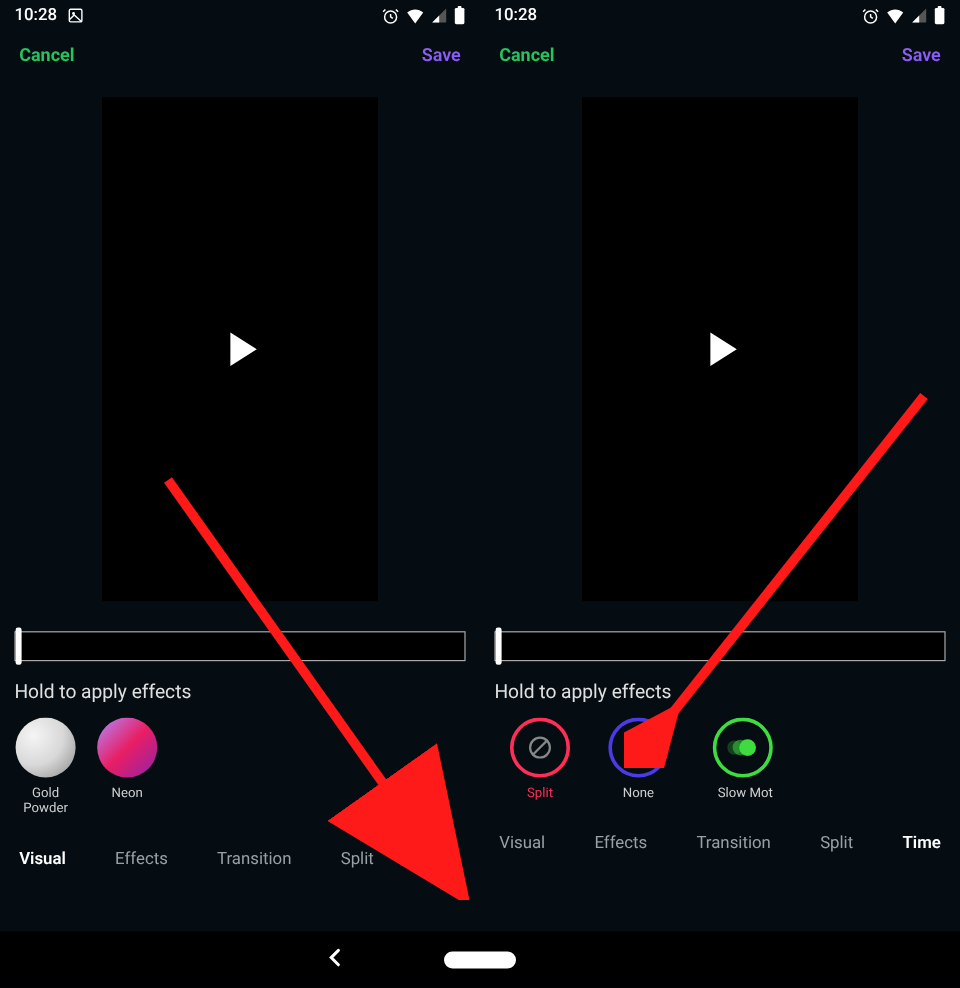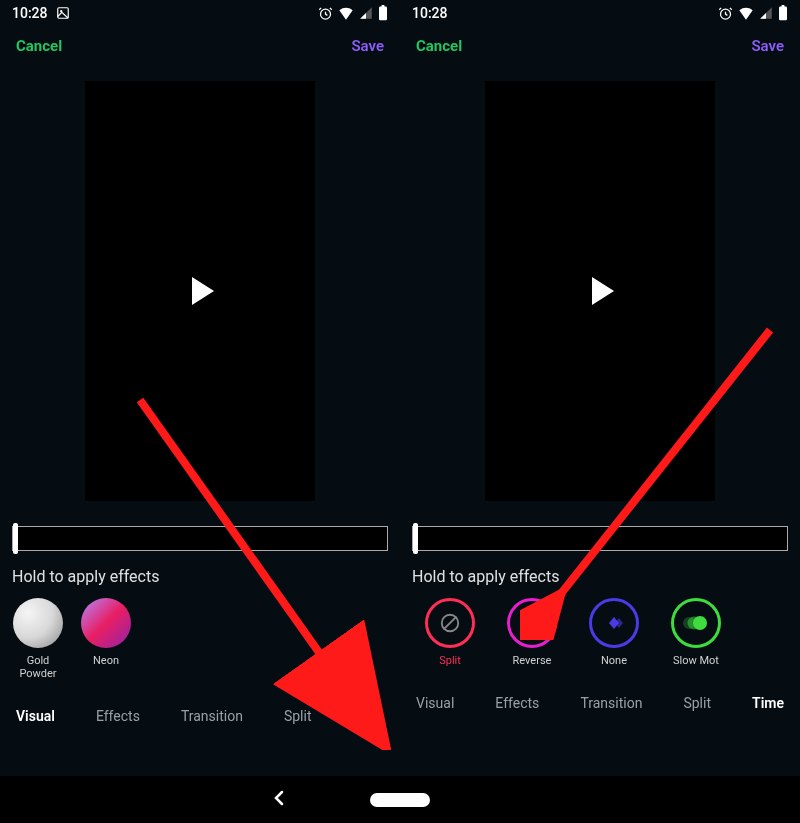--- a/index.html
+++ b/index.html
@@ -332,37 +332,29 @@
       <div class="effect-item" style="width:60px;flex:0 0 60px;">
         <div class="effect-circle time-circle c-none none-icon">
           <svg width="22" height="22" viewBox="0 0 24 24">
               <circle cx="12" cy="12" r="9" stroke="#888" stroke-width="2" fill="none"></circle>
               <line x1="5" y1="19" x2="19" y2="5" stroke="#888" stroke-width="2"></line>
             </svg>
         </div>
         <div class="effect-label active">Split</div>
       </div>
       <div class="effect-item" style="width:60px;flex:0 0 60px;">
-        <div class="effect-circle time-circle c-reverse reverse-icon">
-          <svg width="18" height="22" viewBox="0 0 18 22">
-              <path d="M2 2 H16 M2 20 H16 M3 2 L15 20 M15 2 L3 20" stroke="#e91ecf" stroke-width="2.2" fill="none" stroke-linecap="round"></path>
-            </svg>
-        </div>
-        <div class="effect-label">Reverse</div>
-      </div>
-      <div class="effect-item" style="width:60px;flex:0 0 60px;">
         <div class="effect-circle time-circle c-flash flash-icon">
           <svg width="24" height="18" viewBox="0 0 24 18">
               <path d="M7 9 L12 3 L17 9 L12 15 Z" fill="#4b3be7"></path>
               <path d="M13 9 L17 4 L21 9 L17 14 Z" fill="#4b3be7" opacity="0.55"></path>
             </svg>
         </div>
         <div class="effect-label">None</div>
       </div>
-      <div class="effect-item" style="width:60px;flex:0 0 60px;">
+      <div class="effect-item" style="width:60px;flex:0 0 60px;align-items:flex-end;">
         <div class="effect-circle time-circle c-slowmo slowmo-icon">
           <svg width="26" height="16" viewBox="0 0 26 16">
               <ellipse cx="17" cy="8" rx="7" ry="7" fill="#3fdc3f"></ellipse>
               <ellipse cx="11" cy="8" rx="6.5" ry="6.5" fill="#3fdc3f" opacity="0.5"></ellipse>
               <ellipse cx="6" cy="8" rx="6" ry="6" fill="#3fdc3f" opacity="0.25"></ellipse>
             </svg>
         </div>
         <div class="effect-label">Slow Mot</div>
       </div>
     </div>

